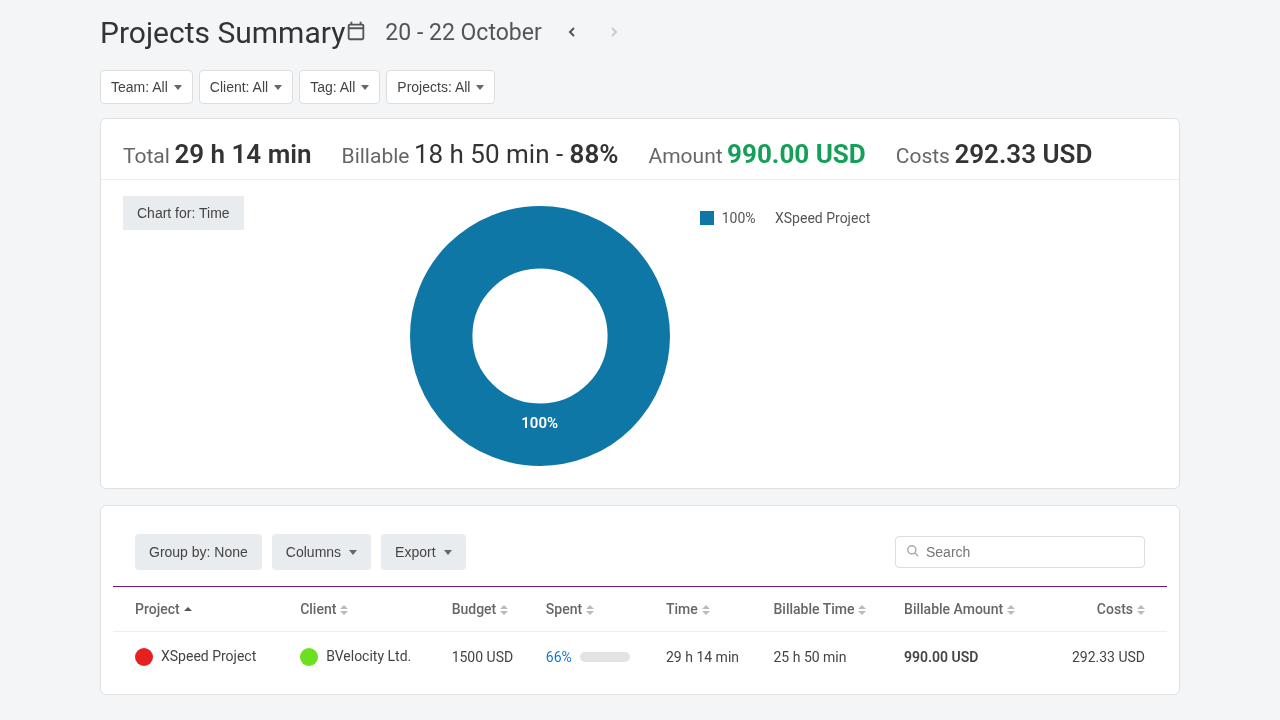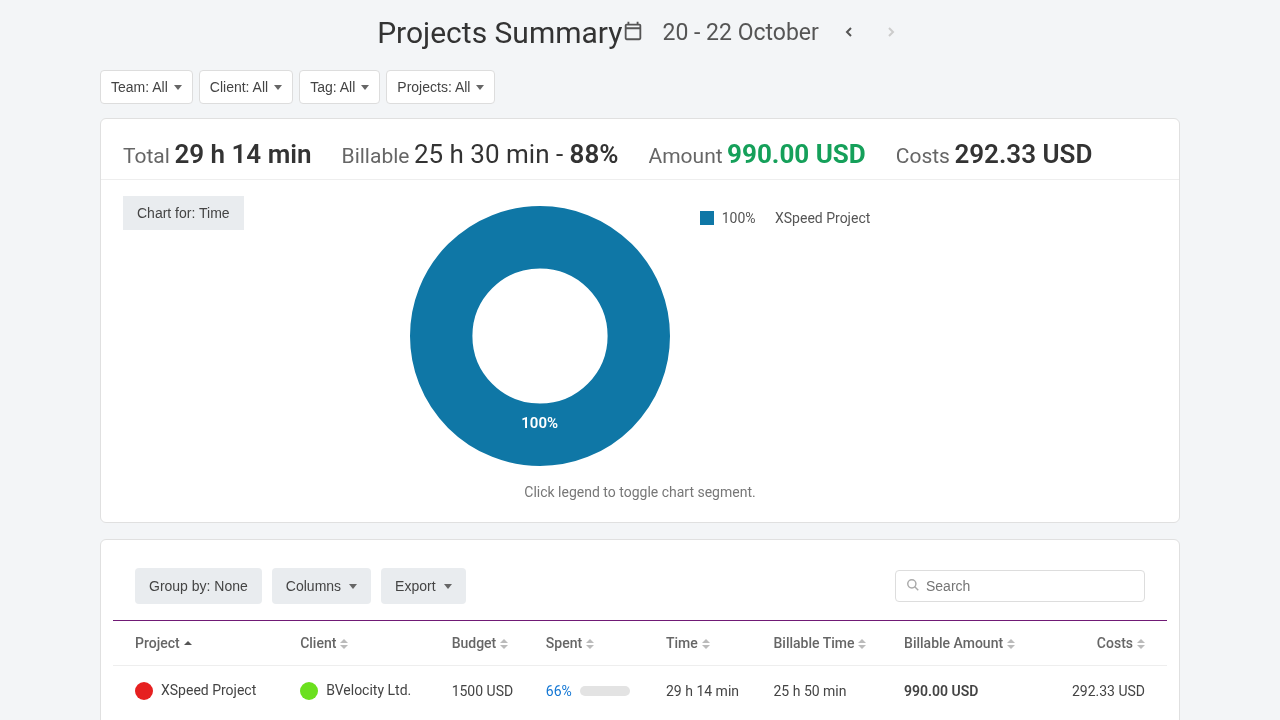--- a/index.html
+++ b/index.html
@@ -6,21 +6,21 @@
   body {
     font-family: -apple-system, BlinkMacSystemFont, "Segoe UI", Roboto, Helvetica, Arial, sans-serif;
     background: #f3f5f7;
     color: #333;
     width: 1280px;
     height: 720px;
     padding: 15px 100px 0 100px;
   }
   .header {
     display: flex;
-    justify-content: center;
+    justify-content: flex-start;
     align-items: center;
     margin-bottom: 20px;
   }
   .page-title {
     font-size: 30px;
     font-weight: 400;
     color: #333;
   }
   .date-nav {
     display: flex;
@@ -282,21 +282,21 @@
 </div>
 
 <div class="panel">
   <div class="stats-row">
     <span>
       <span class="lbl">Total</span>
       <span class="val">29 h 14 min</span>
     </span>
     <span>
       <span class="lbl">Billable</span>
-      <span class="val-light">25 h 30 min - </span><span class="val">88%</span>
+      <span class="val-light">18 h 50 min - </span><span class="val">88%</span>
     </span>
     <span>
       <span class="lbl">Amount</span>
       <span class="amount-val">990.00 USD</span>
     </span>
     <span>
       <span class="lbl">Costs</span>
       <span class="val">292.33 USD</span>
     </span>
   </div>
@@ -310,21 +310,20 @@
         </svg>
         <div class="donut-label">100%</div>
       </div>
       <div class="legend">
         <span class="legend-swatch"></span>
         <span>100%</span>
         <span>&nbsp;</span>
         <span>XSpeed Project</span>
       </div>
     </div>
-    <div class="chart-hint">Click legend to toggle chart segment.</div>
   </div>
 </div>
 
 <div class="panel table-panel">
   <div class="table-controls">
     <button class="ctrl-btn">Group by: None</button>
     <button class="ctrl-btn">
         <span>Columns</span>
         <span class="chev-down"></span>
       </button>

